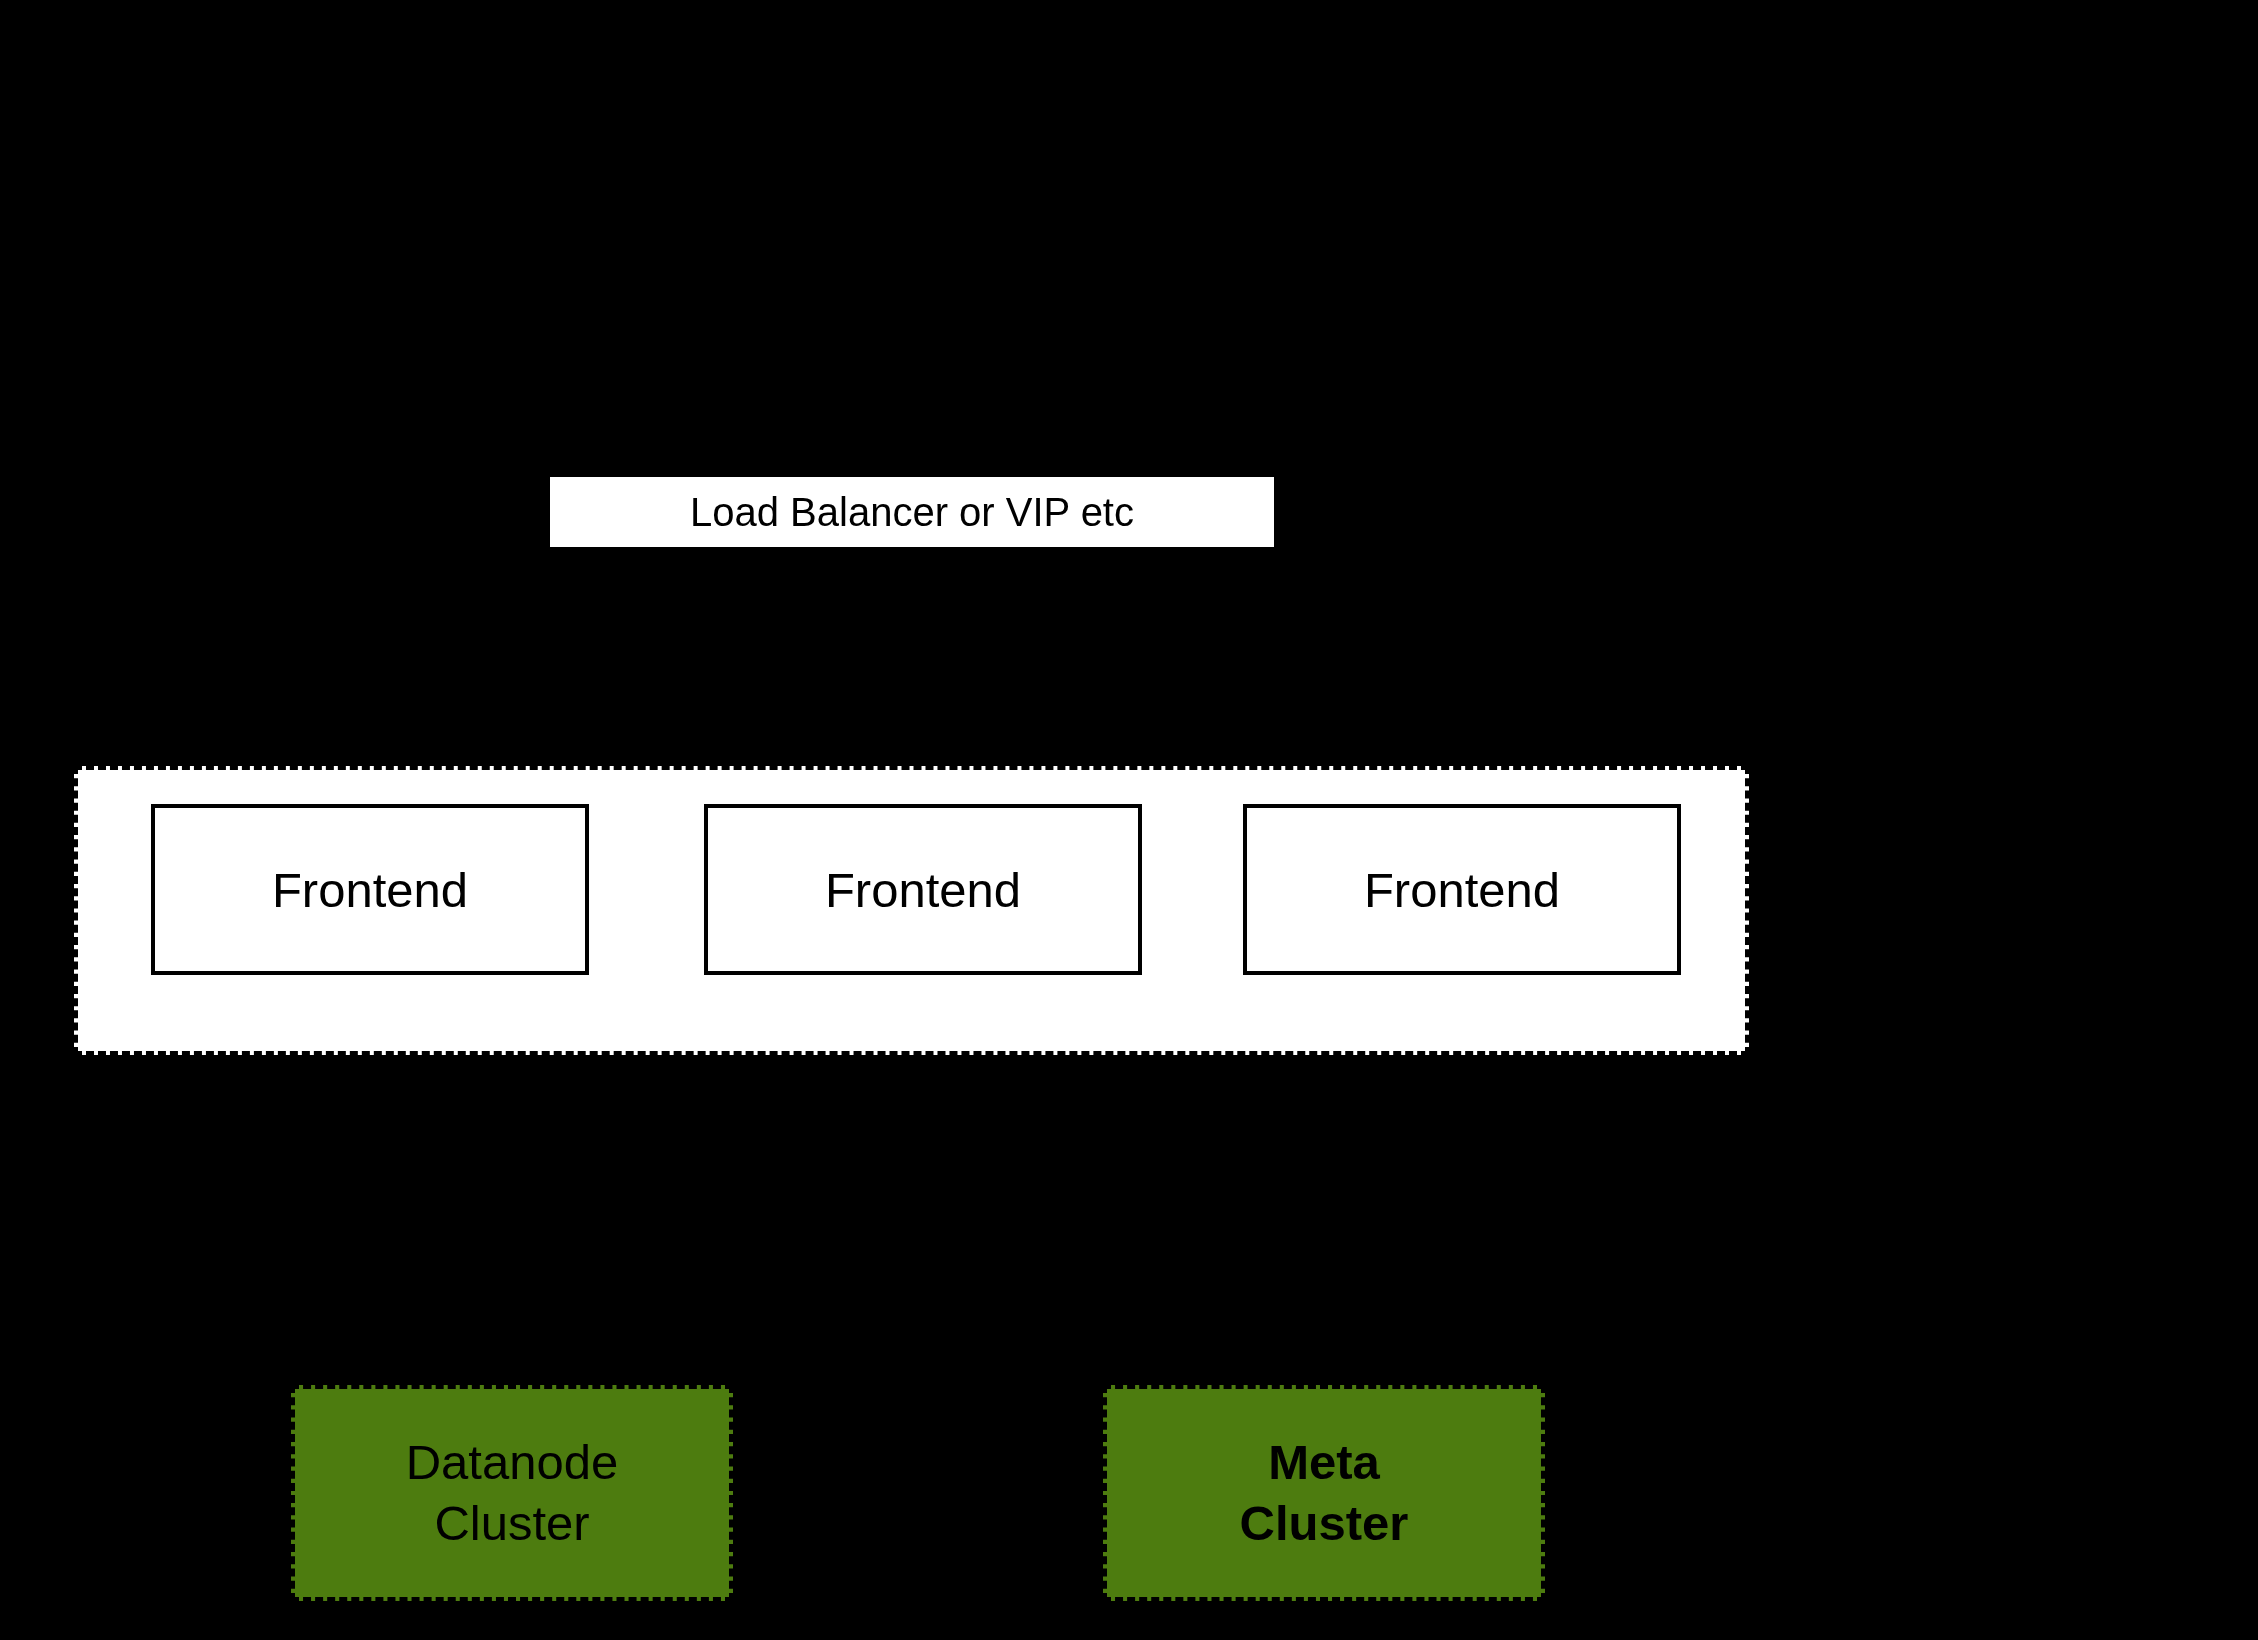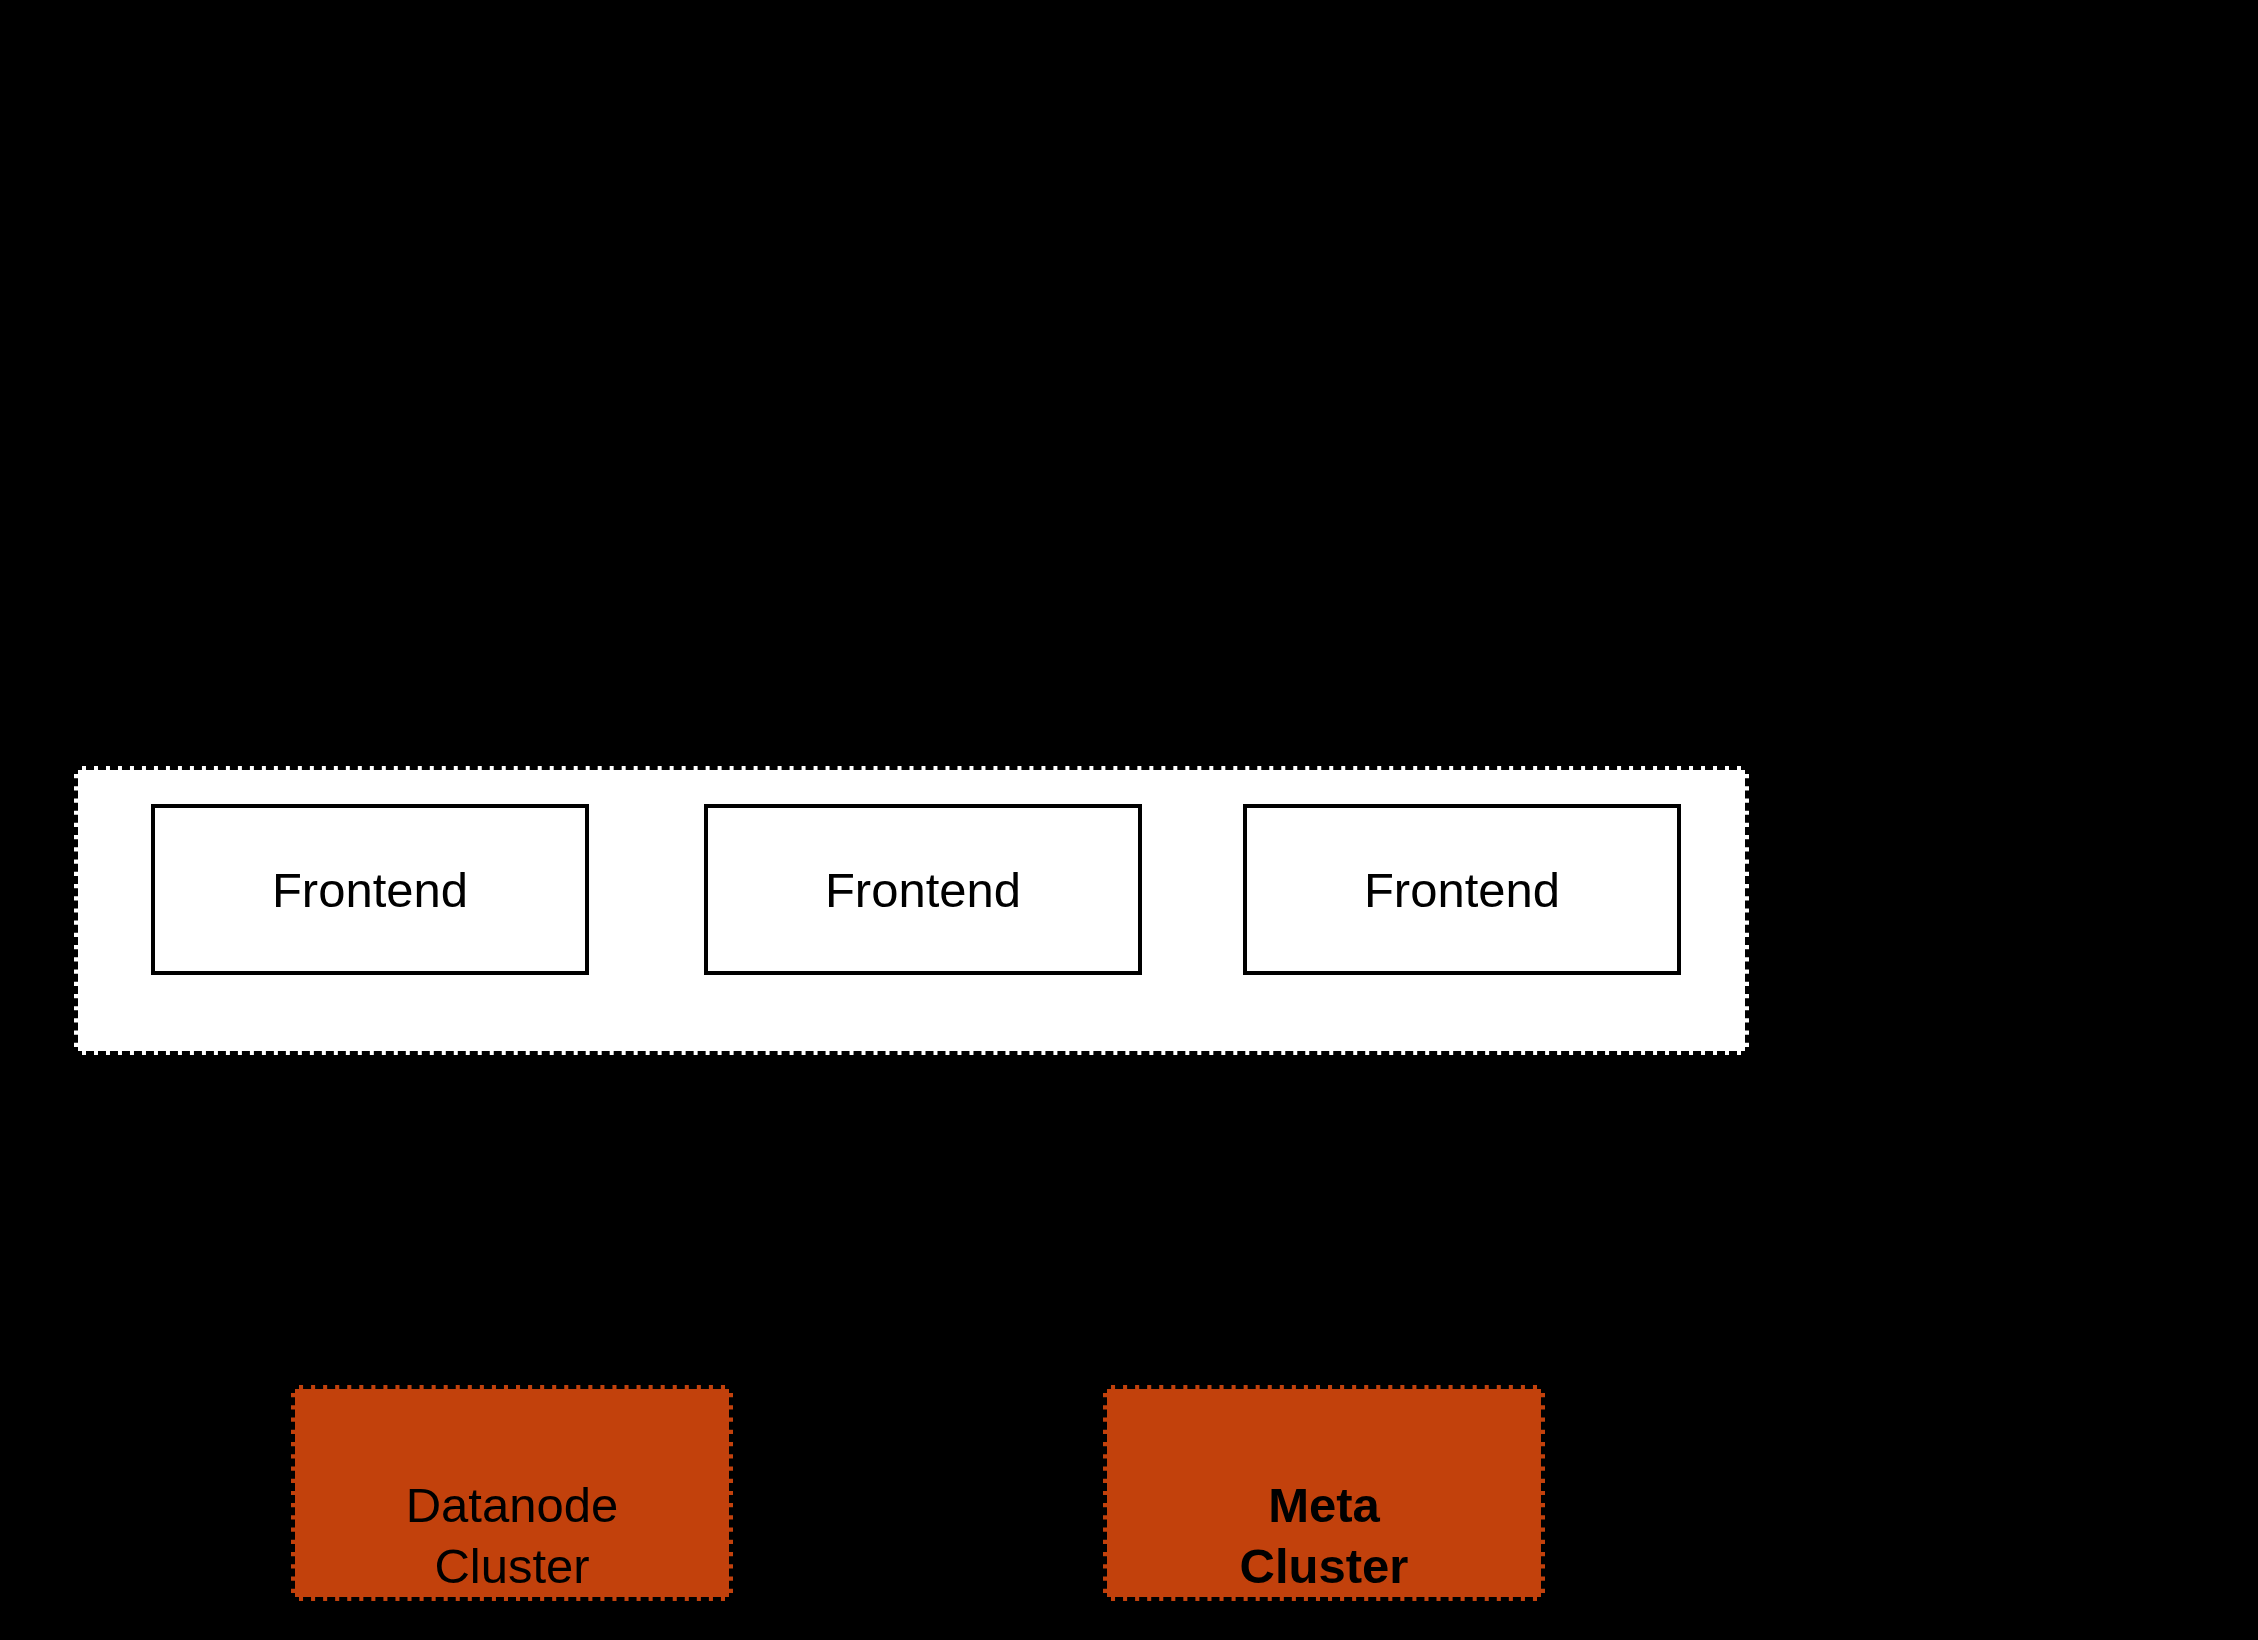--- a/index.html
+++ b/index.html
@@ -78,40 +78,43 @@
   #frontend-node-2 { left: 626px; }
   #frontend-node-3 { left: 1165px; }
 
   
   .cluster-node {
     position: absolute;
     box-sizing: border-box;
     top: 1385px;
     width: 442px;
     height: 216px;
-    background: #c2410c;
+    background: #4d7c0f;
     border: 4.5px dashed #000000;
     display: flex;
-    align-items: flex-end;
+    align-items: center;
     justify-content: center;
     color: #000000;
     font-size: 49px;
     text-align: center;
     line-height: 1.25;
     white-space: pre-line;
   }
   #datanode-cluster-node { left: 291px; }
   #meta-cluster-node { left: 1103px; font-weight: bold; }
 </style>
 </head>
 <body>
 
 <div id="canvas">
 
 
+  <div class="node" id="load-balancer-node">
+    <span>Load Balancer or VIP etc</span>
+  </div>
 
   <div id="frontend-cluster">
 
     <div class="frontend-node" id="frontend-node-1">
       <span>Frontend</span>
     </div>
 
     <div class="frontend-node" id="frontend-node-2">
       <span>Frontend</span>
     </div>

